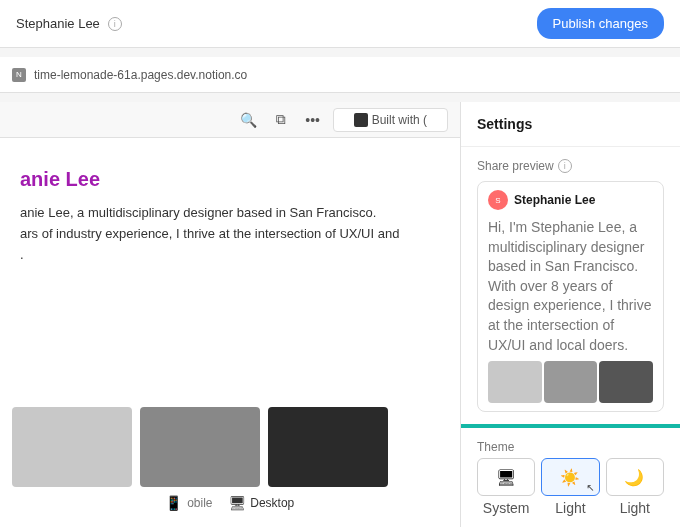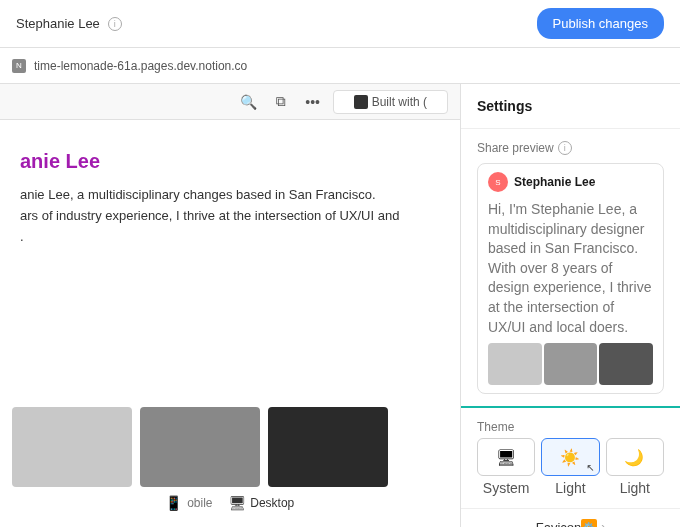--- a/index.html
+++ b/index.html
@@ -12,20 +12,21 @@
       position: relative;
     }
 
     
     .app-container {
       width: 680px;
       height: 527px;
       display: flex;
       flex-direction: column;
       background: #f5f5f5;
+      gap: 9px;
     }
 
     
     .top-bar {
       background: #ffffff;
       border-bottom: 1px solid #e0e0e0;
       height: 48px;
       display: flex;
       align-items: center;
       justify-content: space-between;
@@ -246,21 +247,21 @@
     .settings-header {
       padding: 14px 16px;
       font-size: 14px;
       font-weight: 600;
       color: #1a1a1a;
       border-bottom: 1px solid #eee;
     }
 
     .share-preview-section {
       padding: 12px 16px;
-      border-bottom: 2px solid #14b8a6;
+      border-bottom: 4px solid #14b8a6;
     }
 
     .section-label {
       font-size: 12px;
       color: #777;
       margin-bottom: 8px;
       display: flex;
       align-items: center;
       gap: 4px;
     }
@@ -450,21 +451,21 @@
         <div class="toolbar-icon">•••</div>
         <div class="built-with">
           <div class="built-with-icon"></div>
           <span>Built with (</span>
         </div>
       </div>
 
       <div class="preview-content">
         <div class="preview-name">anie Lee</div>
         <div class="preview-desc">
-          <span>anie Lee, a multidisciplinary changes based in San Francisco.</span><br>
+          <span>anie Lee, a multidisciplinary designer based in San Francisco.</span><br>
           <span>ars of industry experience, I thrive at the intersection of UX/UI and</span><br>
           <span>.</span>
         </div>
       </div>
 
       <div class="preview-thumbnails">
         <div class="thumbnail thumbnail-light"></div>
         <div class="thumbnail" style="background:#888"></div>
         <div class="thumbnail thumbnail-dark"></div>
       </div>

